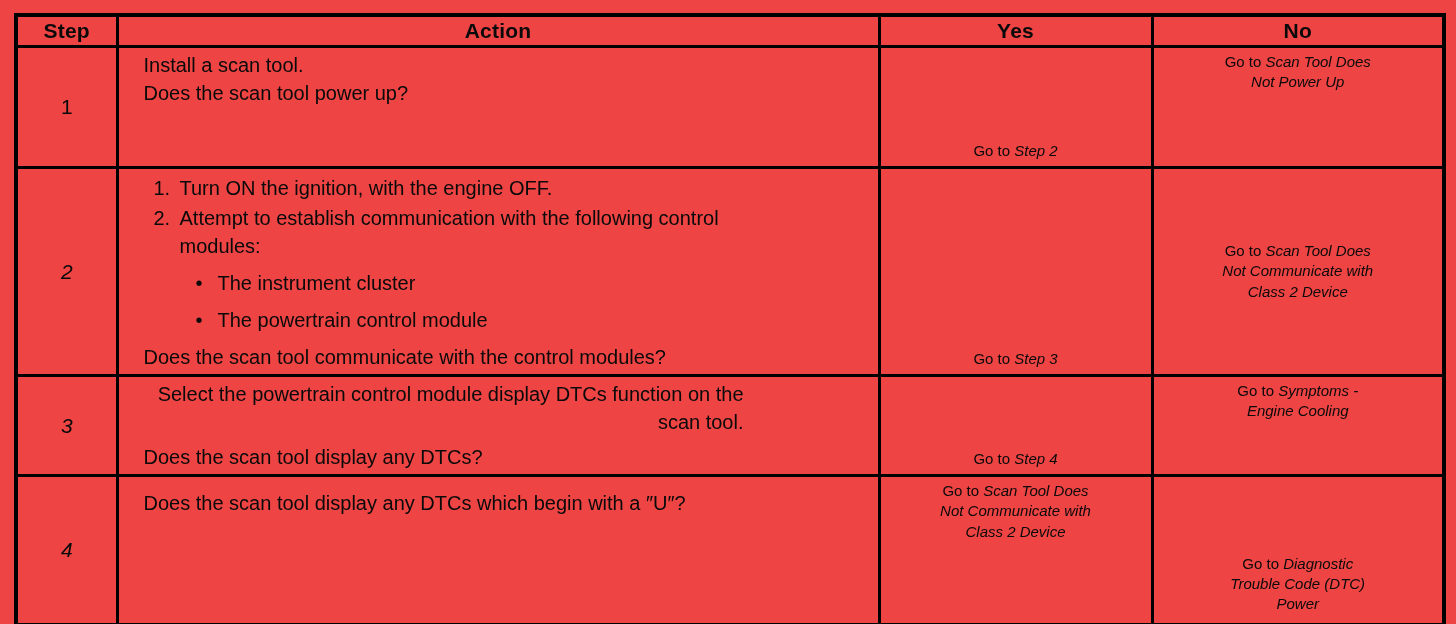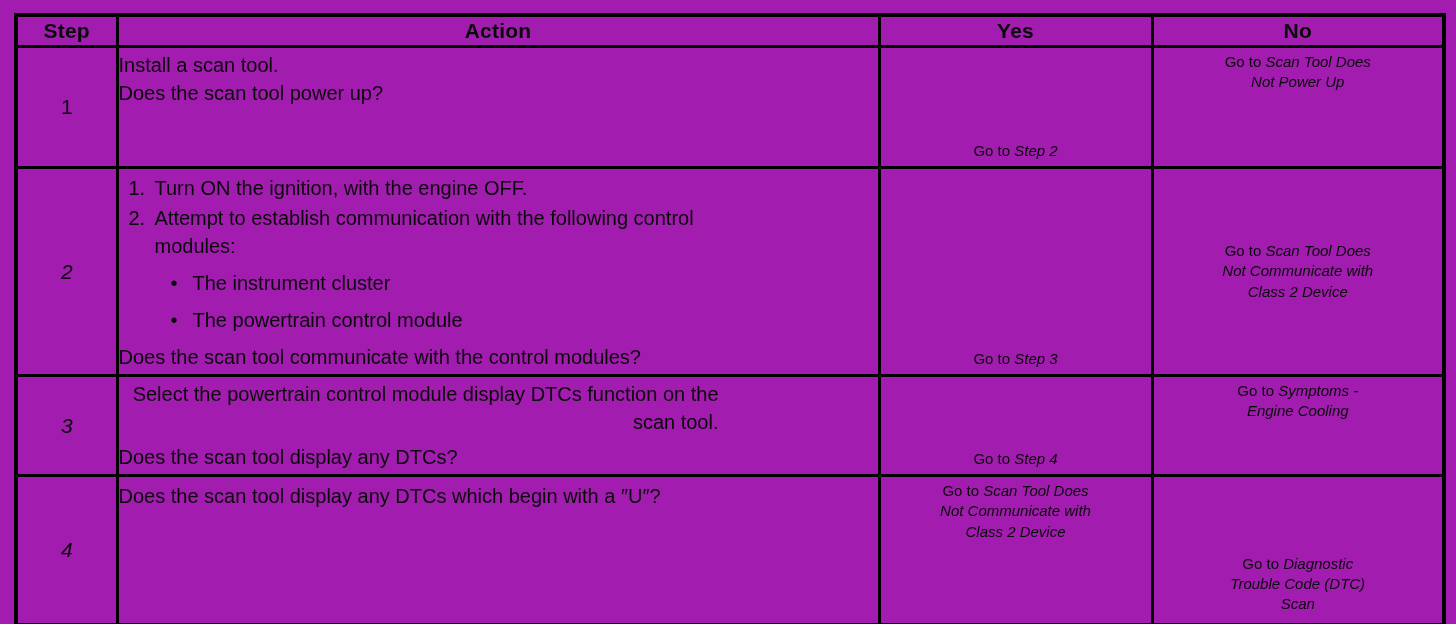--- a/index.html
+++ b/index.html
@@ -7,21 +7,21 @@
     padding: 0;
     background: #ffffff;
     font-family: "Liberation Sans", sans-serif;
     color: #0a0a0a;
   }
   .page {
     width: 1456px;
     height: 624px;
     box-sizing: border-box;
     padding: 13px 14px;
-    background: #a21caf;
+    background: #ef4444;
   }
   table.diag {
     border-collapse: collapse;
     table-layout: fixed;
     width: 1428px;
     height: 598px;
   }
   table.diag col.c-step   { width: 101px; }
   table.diag col.c-action { width: 762px; }
   table.diag col.c-yes    { width: 273px; }
@@ -45,21 +45,21 @@
     text-align: center;
     vertical-align: middle;
     font-size: 21px;
     padding: 2px;
   }
   td.step-cell.it { font-style: italic; }
   td.action-cell {
     vertical-align: top;
     font-size: 20px;
     line-height: 1.4;
-    padding: 3px 8px 3px 0;
+    padding: 3px 8px 3px 25px;
   }
   td.yesno {
     font-size: 15px;
     line-height: 1.35;
     text-align: center;
     padding: 4px 6px;
   }
   .vt { vertical-align: top; }
   .vm { vertical-align: middle; }
   .vb { vertical-align: bottom; margin-top: 42px; }
@@ -79,21 +79,21 @@
     max-width: 590px;
   }
   .bullet-item {
     display: flex;
     margin: 9px 0 9px 52px;
   }
   .bullet-item .dot {
     width: 22px;
     flex: 0 0 22px;
   }
-  .question { margin-top: 2px; }
+  .question { margin-top: 9px; }
   .question.gap { margin-top: 7px; }
   .para { max-width: 600px; text-align: right; }
   .action-line { display: block; }
 </style>
 </head>
 <body>
 
 <div class="page">
   <table class="diag">
     <colgroup>
@@ -185,18 +185,18 @@
       <td class="yesno vt">
         <span>Go to</span>
         <span class="goto-target">Scan Tool Does</span><br>
         <span class="goto-target">Not Communicate with</span><br>
         <span class="goto-target">Class 2 Device</span>
       </td>
       <td class="yesno vb pb8">
         <span>Go to</span>
         <span class="goto-target">Diagnostic</span><br>
         <span class="goto-target">Trouble Code (DTC)</span><br>
-        <span class="goto-target">Scan</span>
+        <span class="goto-target">Power</span>
       </td>
     </tr>
   </tbody>
     </table>
 </div>
 
 </body></html>

